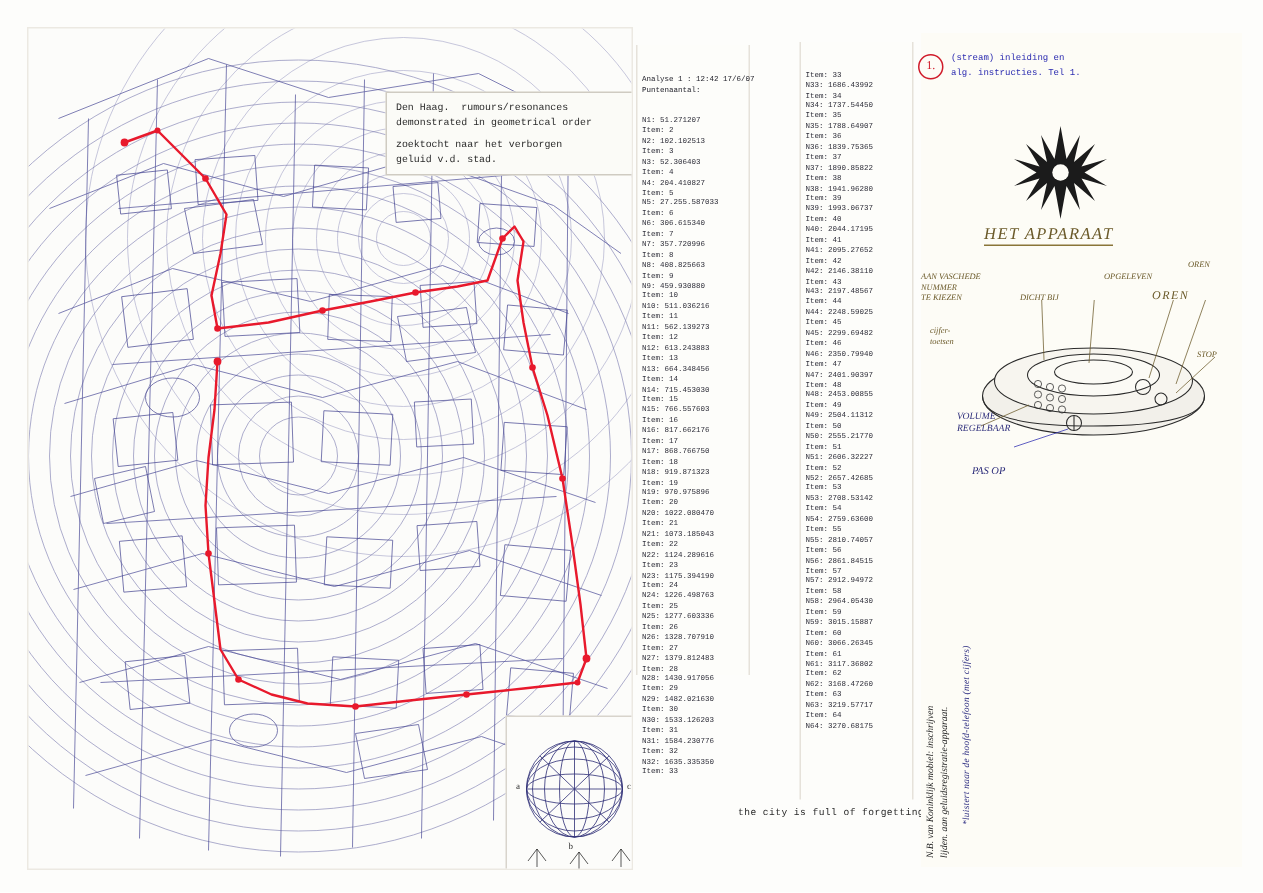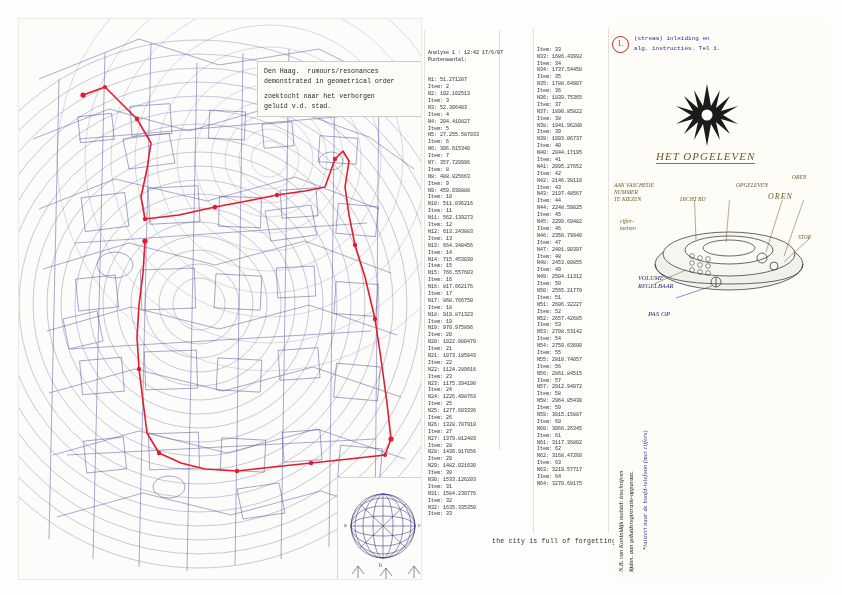--- a/index.html
+++ b/index.html
@@ -278,21 +278,21 @@
           <path d="M31 0 L35 22 L44 6 L40 24 L54 12 L45 27 L62 22 L47 31 L62 40
                    L45 35 L54 50 L40 38 L44 56 L35 40 L31 62 L27 40 L18 56
                    L22 38 L8 50 L17 35 L0 40 L15 31 L0 22 L17 27 L8 12 L22 24
                    L18 6 L27 22 Z"></path>
         </g>
         <circle cx="31" cy="31" r="5.5" fill="#fdfcf6"></circle>
       </svg>
     </div>
 
     <div class="apparaat-title">
-      <span>HET OPGELEVEN</span>
+      <span>HET APPARAAT</span>
     </div>
 
     <div class="hand br" style="left:0px;top:160px;width:62px;">AAN VASCHEDE NUMMER</div>
     <div class="hand br" style="left:0px;top:174px;width:52px;">TE KIEZEN</div>
     <div class="hand br" style="left:122px;top:160px;">OPGELEVEN</div>
     <div class="hand br" style="left:66px;top:174px;">DICHT BIJ</div>
     <div class="hand br" style="left:178px;top:152px;">OREN</div>
     <div class="hand br" style="left:154px;top:170px;font-size:8px;letter-spacing:1px;">OREN</div>
     <div class="hand br" style="left:6px;top:196px;white-space:pre-line;">cijfer-
 toetsen</div>

